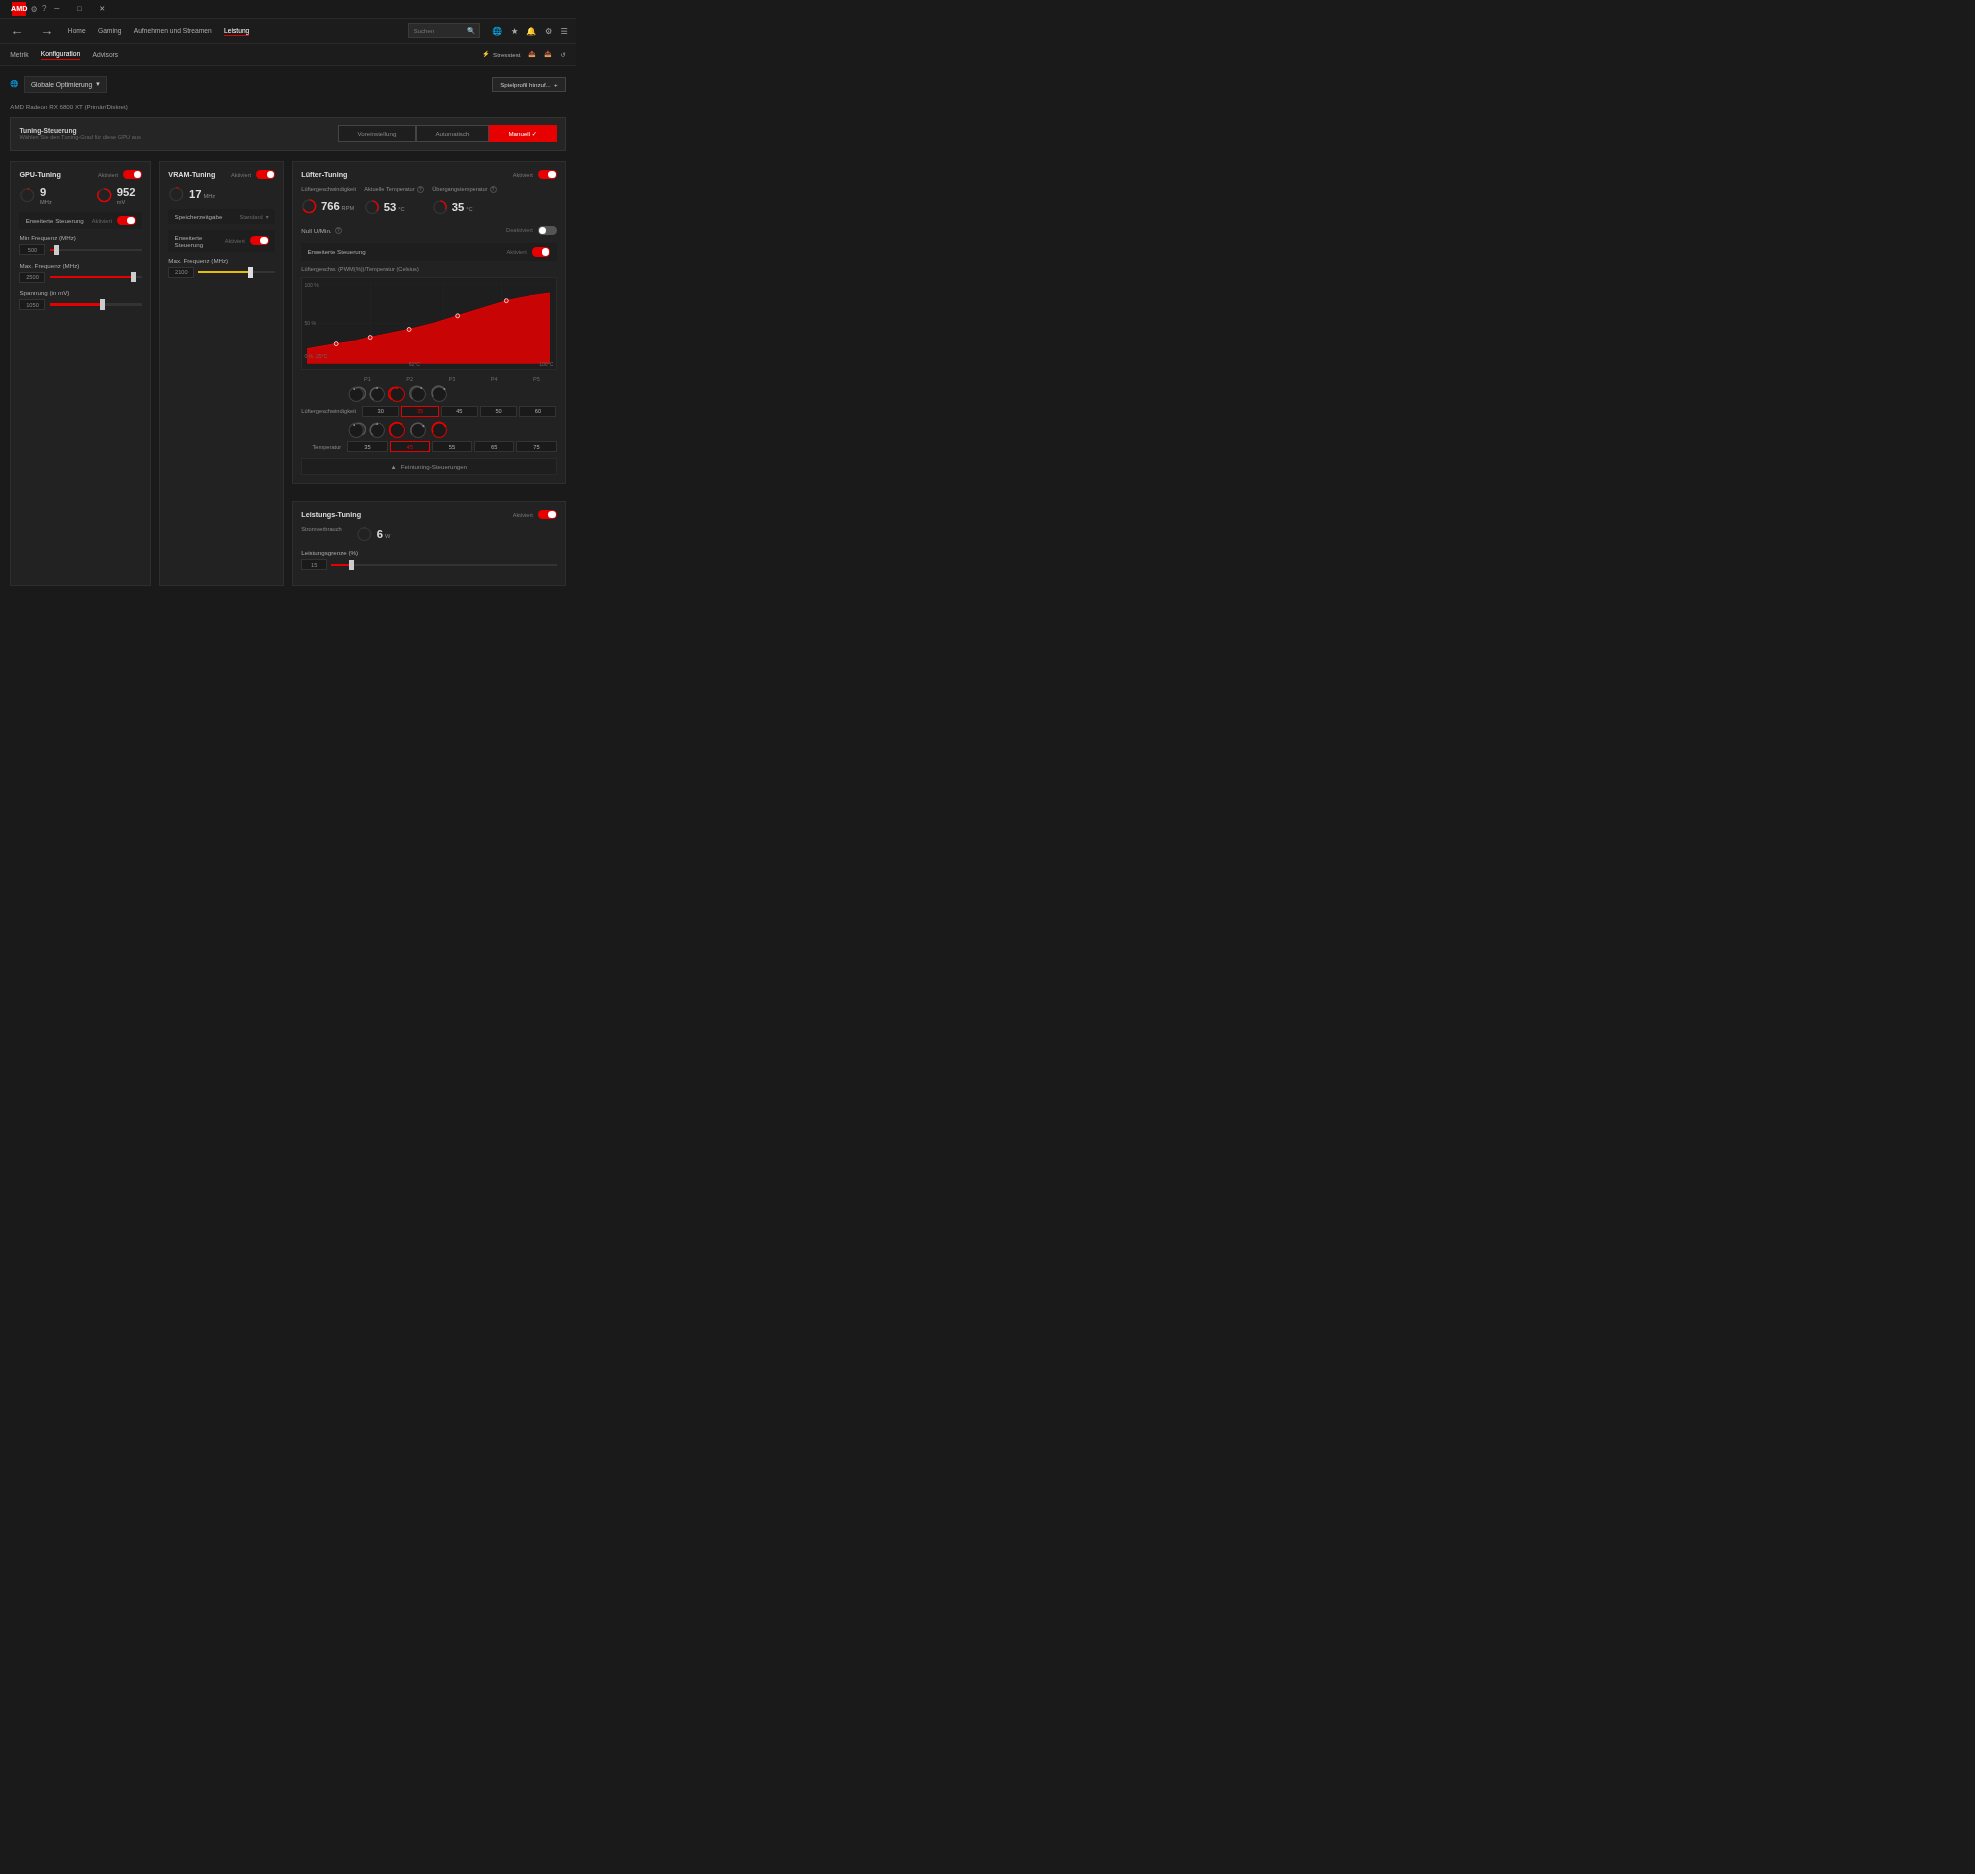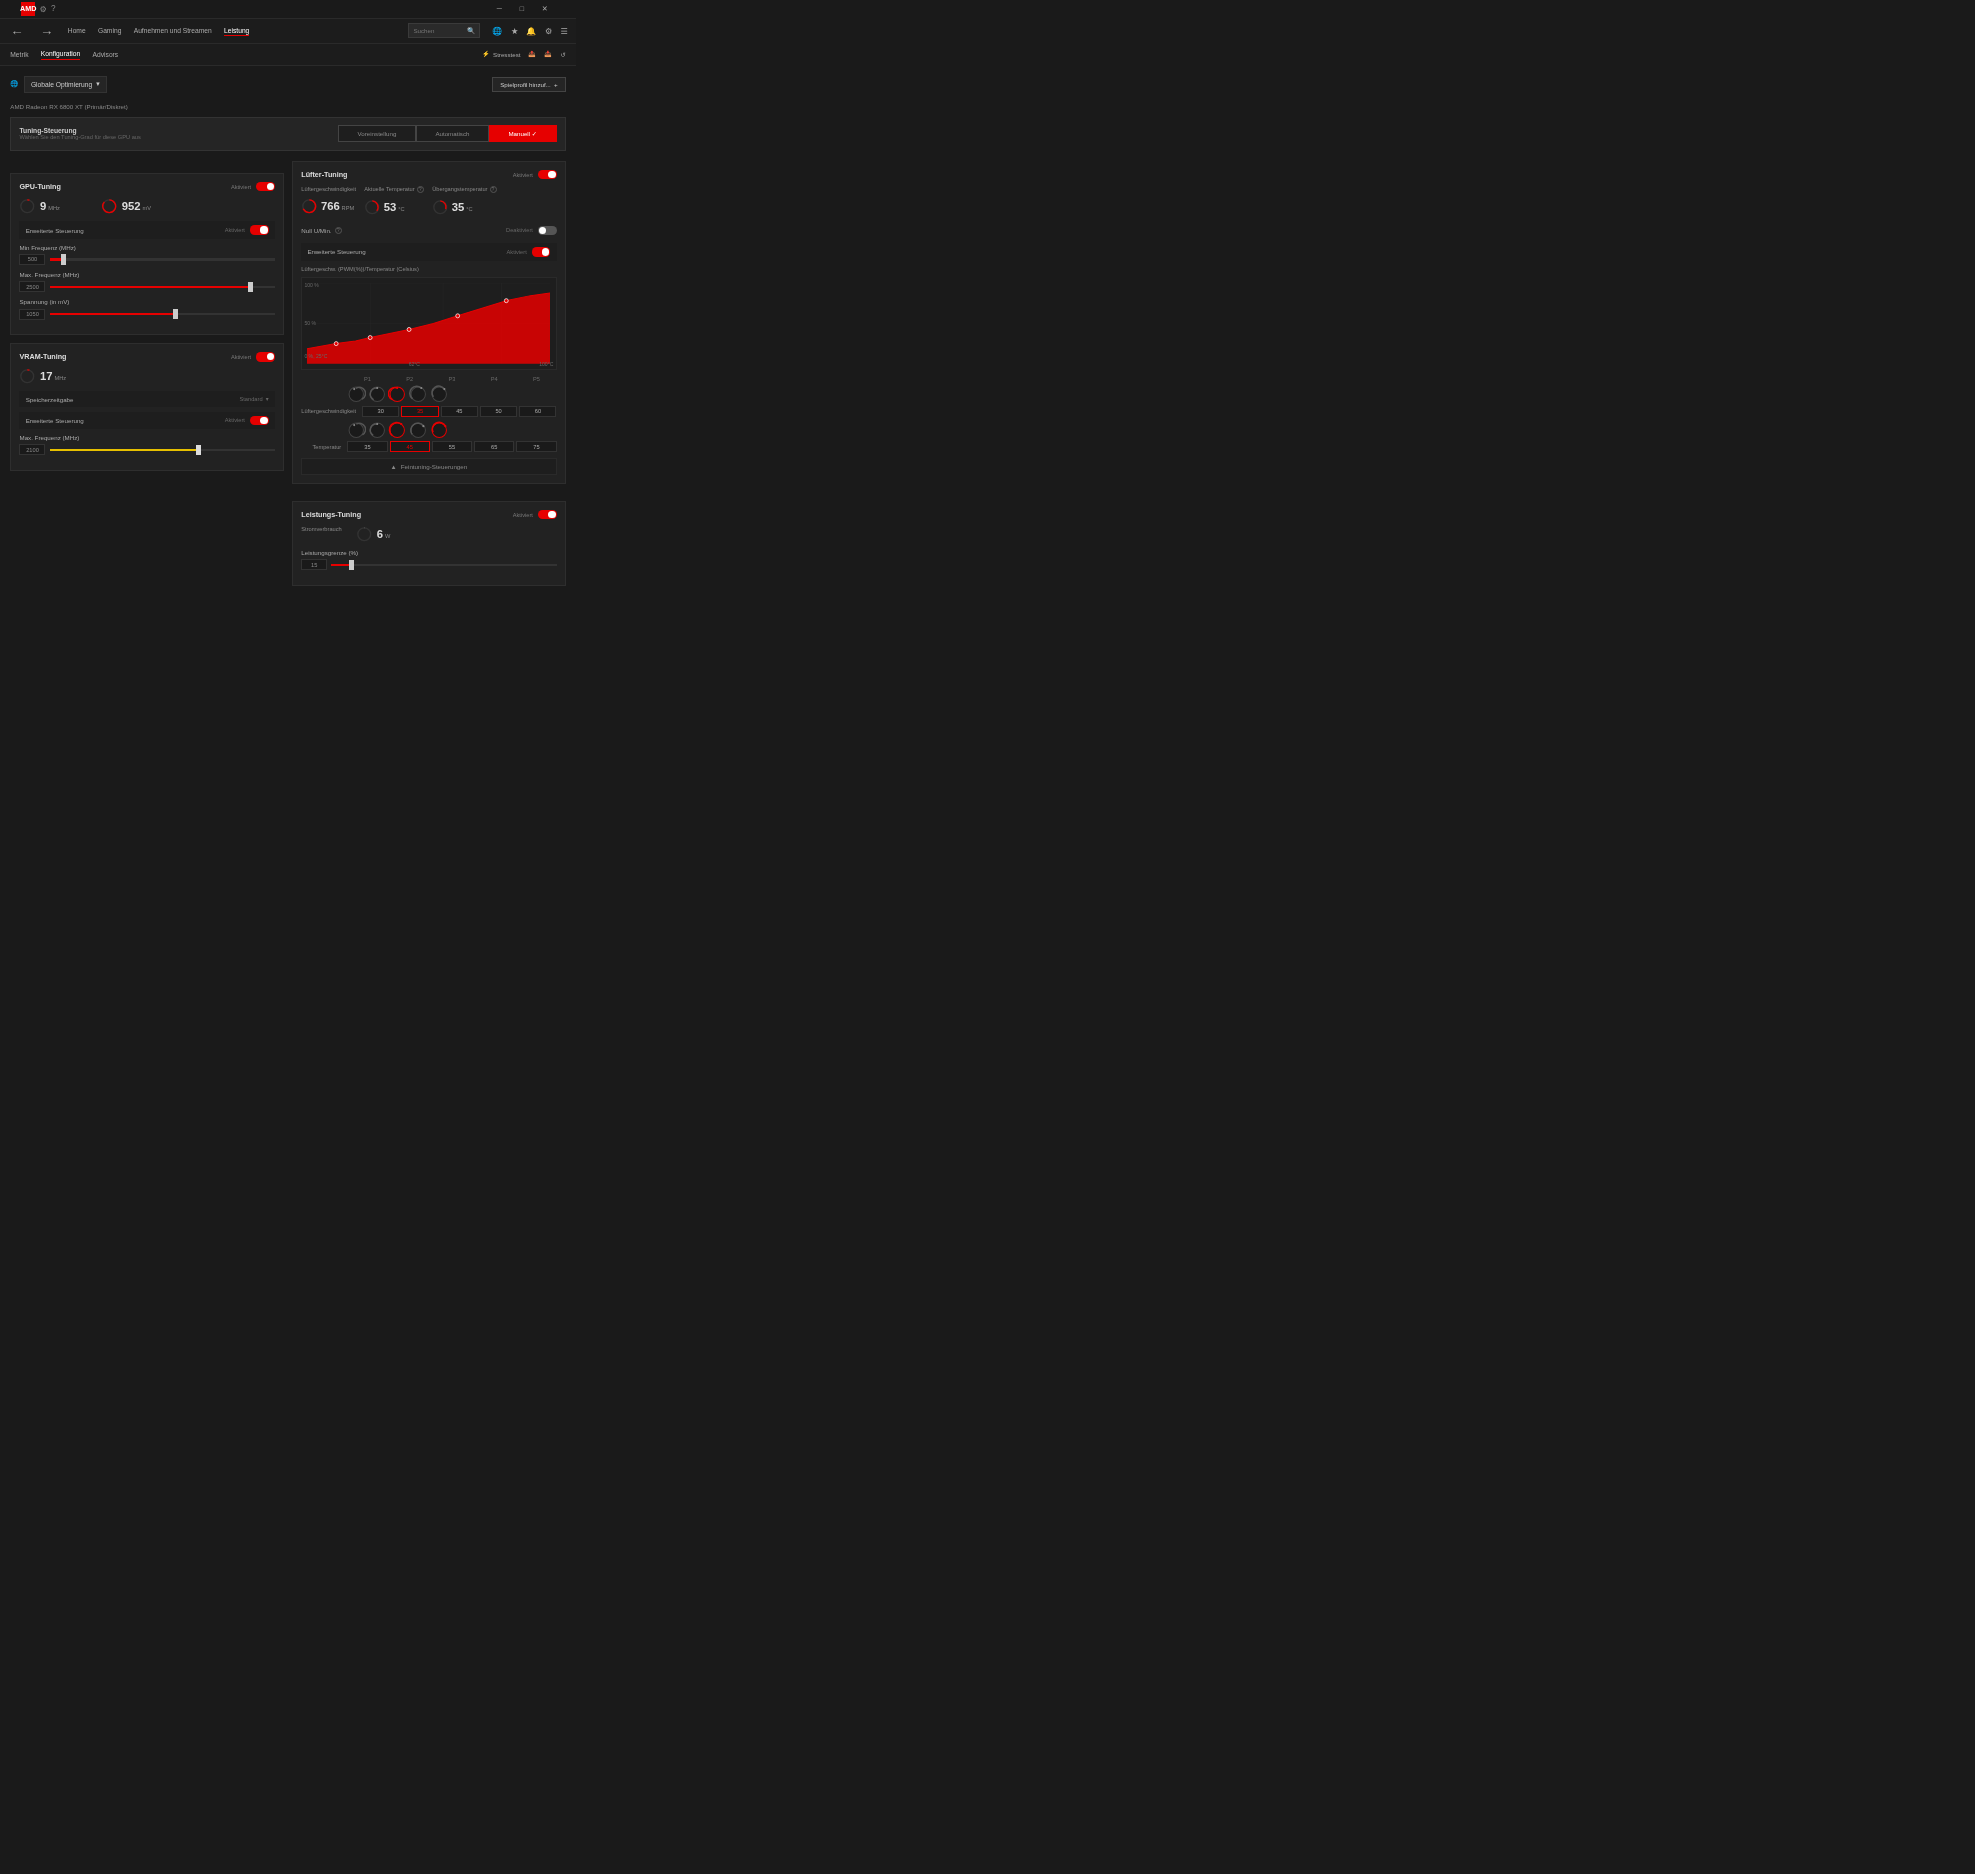--- a/index.html
+++ b/index.html
@@ -12,22 +12,22 @@
       min-height: 540px;
       overflow-x: hidden;
     }
 
     
     .titlebar {
       background: #1a1a1a;
       height: 18.5px;
       display: flex;
       align-items: center;
-      justify-content: space-between;
-      padding: 0 21px;
+      justify-content: flex-start;
+      padding: 0 12px;
       border-bottom: 0.5px solid #2a2a2a;
     }
     .titlebar-left { display: flex; align-items: center; gap: 4.1px; }
     .amd-logo {
       width: 14.4px; height: 14.4px;
       background: #e60000;
       display: flex; align-items: center; justify-content: center;
       color: white; font-weight: bold; font-size: 7.2px;
     }
     .titlebar-controls { display: flex; gap: 2.1px; }
@@ -119,21 +119,21 @@
     .tuning-desc { color: #666; font-size: 5.7px; }
     .tuning-options { display: flex; gap: 0; }
     .tuning-option {
       padding: 4.1px 18.5px; border: 0.5px solid #444; background: #1e1e1e;
       color: #888; cursor: pointer; font-size: 6.2px;
     }
     .tuning-option.active { background: #e60000; border-color: #e60000; color: white; }
 
     
     .two-col { display: flex; gap: 8.2px; }
-    .left-col { flex: 1; display: flex; flex-direction: column; gap: 8.2px; margin-top: 12px; }
+    .left-col { flex: 1; display: flex; gap: 8.2px; }
     .right-col { flex: 1; display: flex; flex-direction: column; gap: 5px; }
 
     
     .panel {
       background: #222; border: 0.5px solid #2e2e2e;
       padding: 8.2px;
     }
     .panel-header {
       display: flex; align-items: center; margin-bottom: 6.2px;
     }

